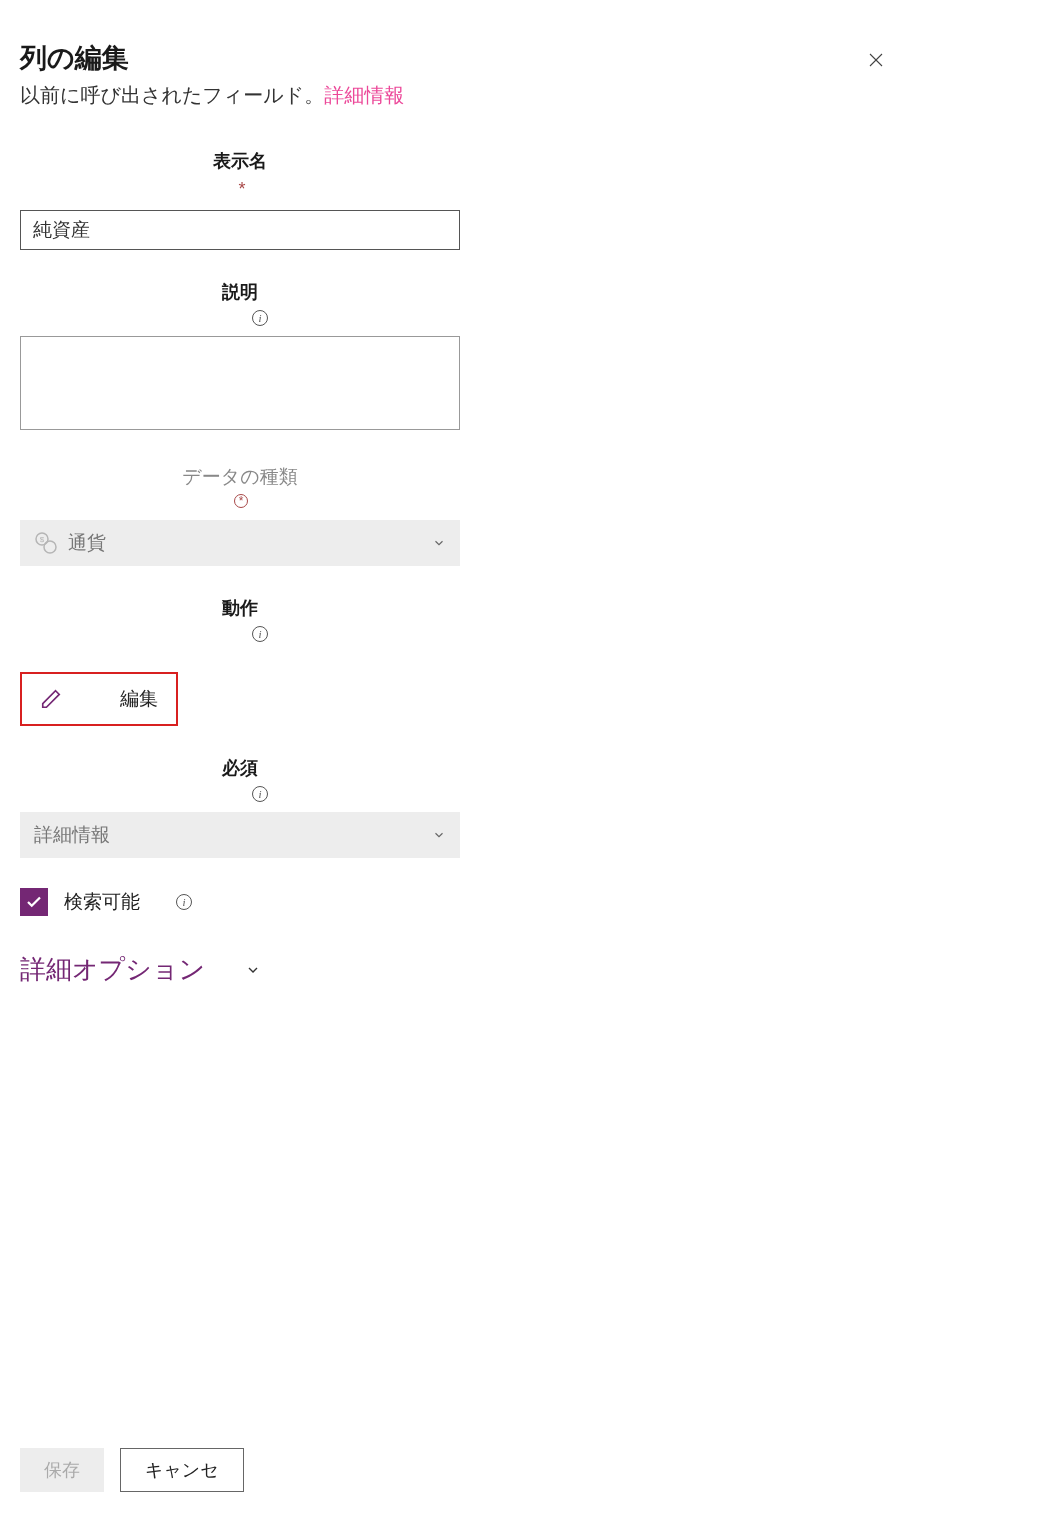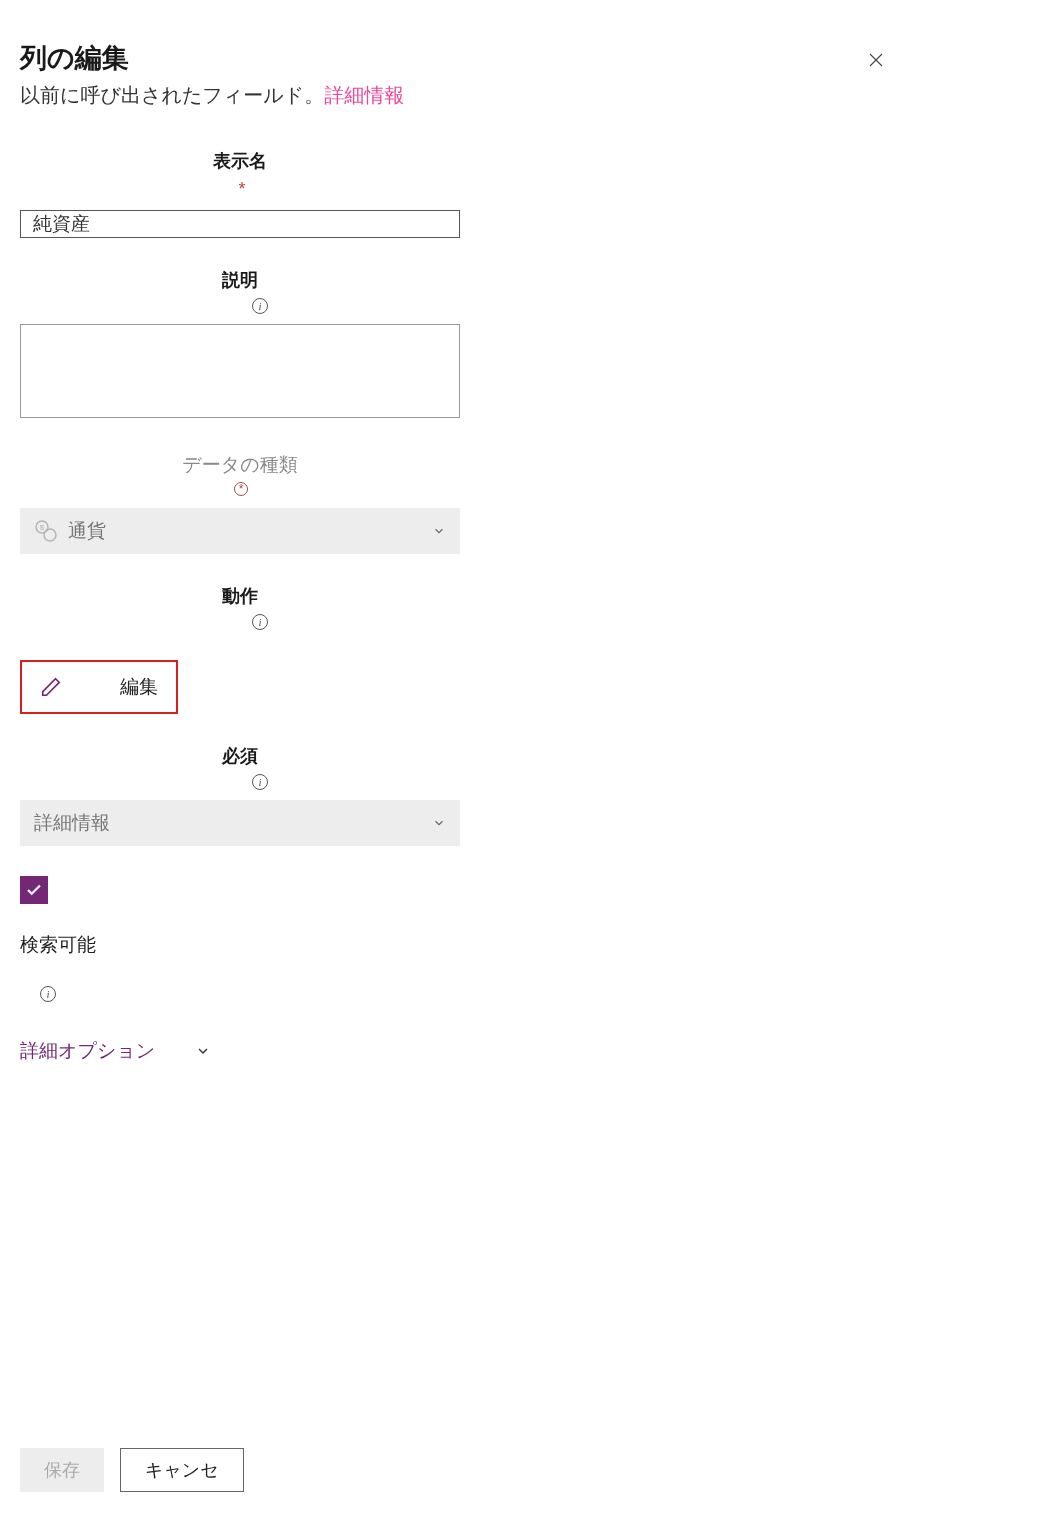--- a/index.html
+++ b/index.html
@@ -78,21 +78,21 @@
       align-items: center;
       justify-content: center;
       font-size: 11px;
       font-family: Georgia, serif;
       font-style: italic;
       color: #555;
       margin-left: 40px;
     }
     .text-input {
       width: 100%;
-      height: 28px;
+      height: 40px;
       border: 1px solid #555;
       padding: 8px 12px;
       font-size: 19px;
       background: #fff;
       color: #333;
     }
     .textarea {
       width: 100%;
       height: 94px;
       border: 1px solid #999;
@@ -161,24 +161,23 @@
       height: 22px;
       stroke: #742774;
     }
     .edit-button span {
       font-size: 19px;
       color: #222;
       margin-left: 48px;
     }
     .checkbox-row {
       display: flex;
-      align-items: flex-start;
-      gap: 28px;
+      align-items: center;
+      gap: 16px;
       margin-bottom: 36px;
-      flex-direction: column;
     }
     .checkbox {
       width: 28px;
       height: 28px;
       background: #742774;
       display: flex;
       align-items: center;
       justify-content: center;
     }
     .checkbox svg {
@@ -193,21 +192,21 @@
     .checkbox-row .info-icon {
       margin-left: 20px;
     }
     .expand-row {
       display: flex;
       align-items: center;
       gap: 40px;
       cursor: pointer;
     }
     .expand-label {
-      font-size: 19px;
+      font-size: 26px;
       color: #742774;
     }
     .expand-row svg {
       width: 16px;
       height: 16px;
       stroke: #333;
     }
     .footer {
       position: absolute;
       bottom: 48px;

